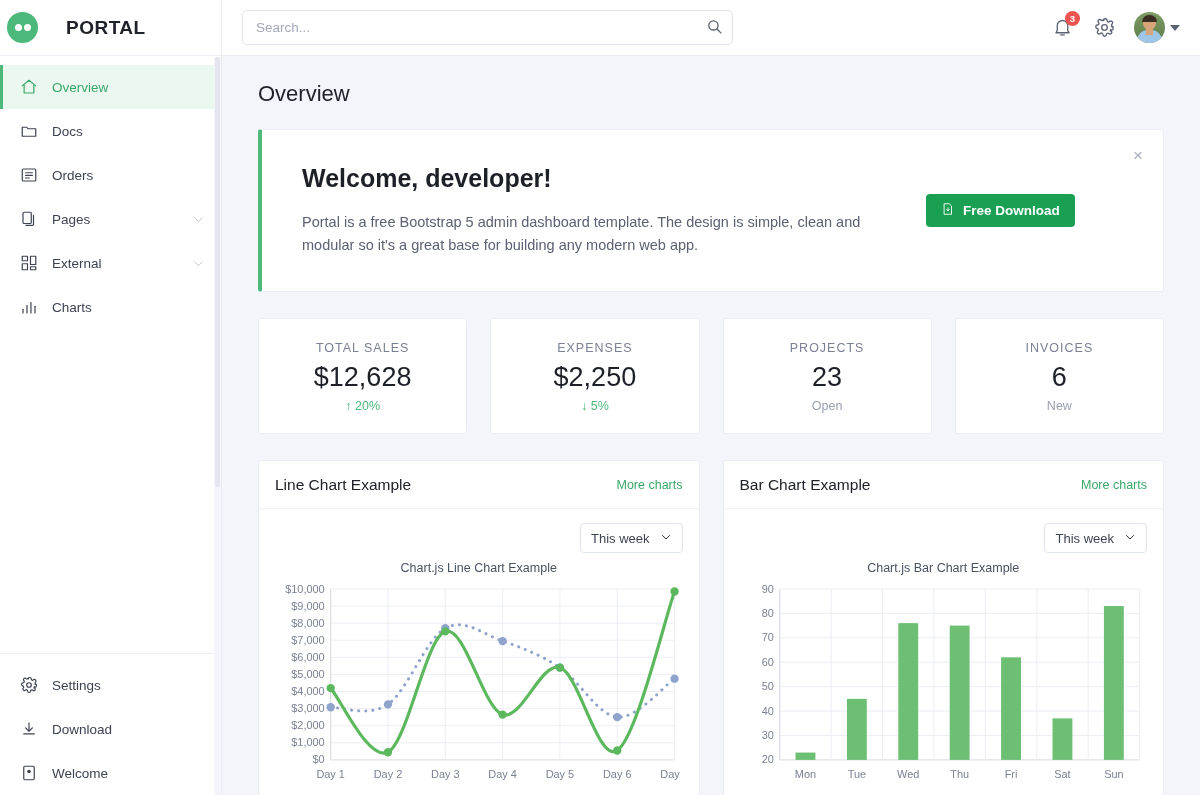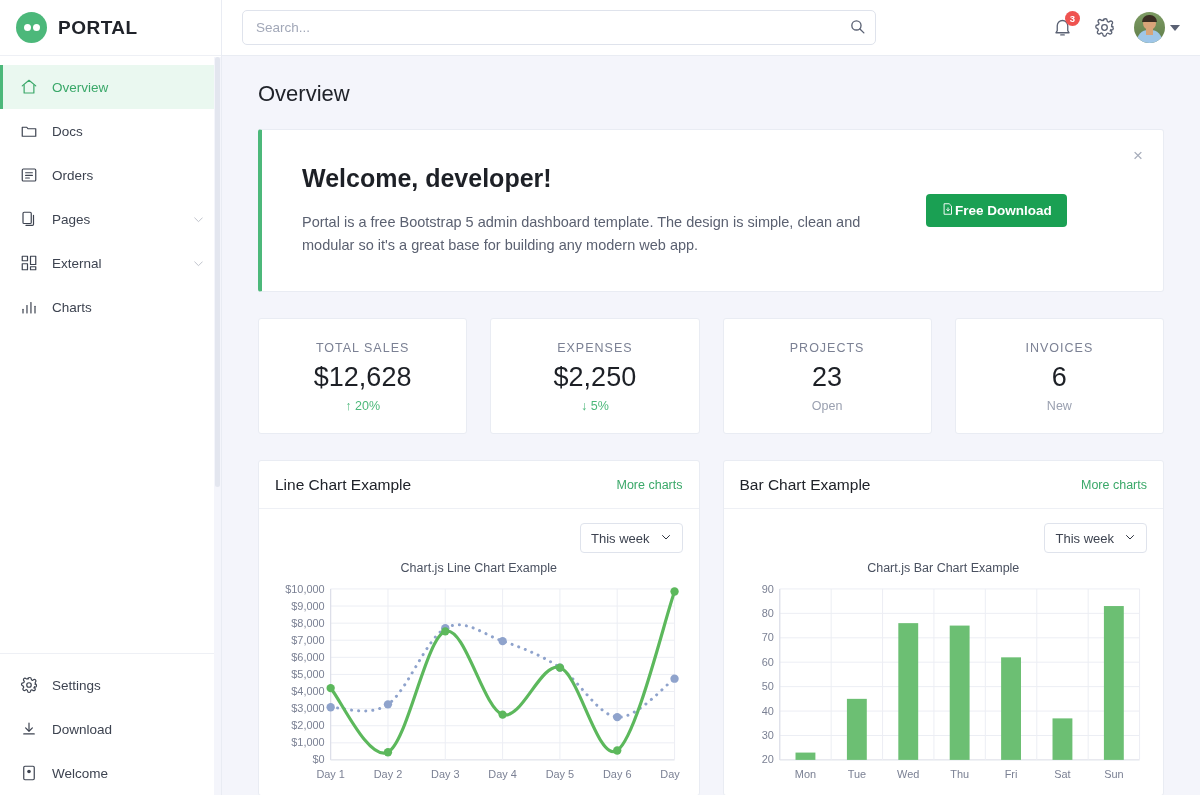--- a/index.html
+++ b/index.html
@@ -14,21 +14,21 @@
   
   .sidebar {
     width: 222px; min-width: 222px; height: 795px;
     background: #ffffff;
     border-right: 1px solid #e9ecf3;
     display: flex; flex-direction: column;
     position: relative;
   }
   .brand {
     height: 56px; display: flex; align-items: center;
-    gap: 11px; padding: 0 16px;
+    gap: 28px; padding: 0 7px;
     border-bottom: 1px solid #eef0f5;
   }
   .logo-circle {
     width: 31px; height: 31px; border-radius: 50%;
     background: #4cb87a;
     display: flex; align-items: center; justify-content: center;
     gap: 2px;
   }
   .logo-dot {
     width: 7px; height: 7px; border-radius: 50%;
@@ -76,21 +76,21 @@
 
   
   .main { flex: 1; display: flex; flex-direction: column; height: 795px; overflow: hidden; }
   .topbar {
     height: 56px; min-height: 56px; background: #fff;
     border-bottom: 1px solid #e9ecf3;
     display: flex; align-items: center;
     padding: 0 20px; gap: 16px;
   }
   .search-wrap {
-    width: 634px; height: 35px; position: relative; border-radius: 14px;
+    width: 491px; height: 35px; position: relative; border-radius: 14px;
   }
   .search-input {
     width: 100%; height: 35px;
     border: 1px solid #dfe3ec; border-radius: 5px;
     padding: 0 38px 0 13px;
     font-family: "Liberation Sans", sans-serif;
     font-size: 13.5px; color: #3d4350;
     background: #fff; outline: none;
   }
   .search-input::placeholder { color: #a2a8b8; }
@@ -152,21 +152,21 @@
     margin-bottom: 26px;
   }
   .welcome-text { flex: 1; max-width: 600px; }
   .welcome-title { font-size: 25px; font-weight: bold; color: #1d2026;
     margin-bottom: 18px; }
   .welcome-sub { font-size: 14.5px; line-height: 1.6; color: #5b6171; }
   .welcome-action { padding-left: 24px; }
   .btn-green {
     background: #1aa053; color: #fff; border: none; border-radius: 4px;
     height: 33px; padding: 0 15px;
-    display: inline-flex; align-items: center; 
+    display: inline-flex; align-items: center; gap: 8px;
     font-size: 13.5px; font-weight: bold; cursor: pointer;
     font-family: "Liberation Sans", sans-serif;
   }
   .btn-green svg { width: 14px; height: 14px; stroke: #fff;
     stroke-width: 1.6; fill: none; stroke-linecap: round; stroke-linejoin: round; }
   .close-x {
     position: absolute; top: 13px; right: 16px;
     background: none; border: none; cursor: pointer;
     font-size: 17px; color: #a7adbb; line-height: 1; padding: 4px;
     font-family: "Liberation Sans", sans-serif;

